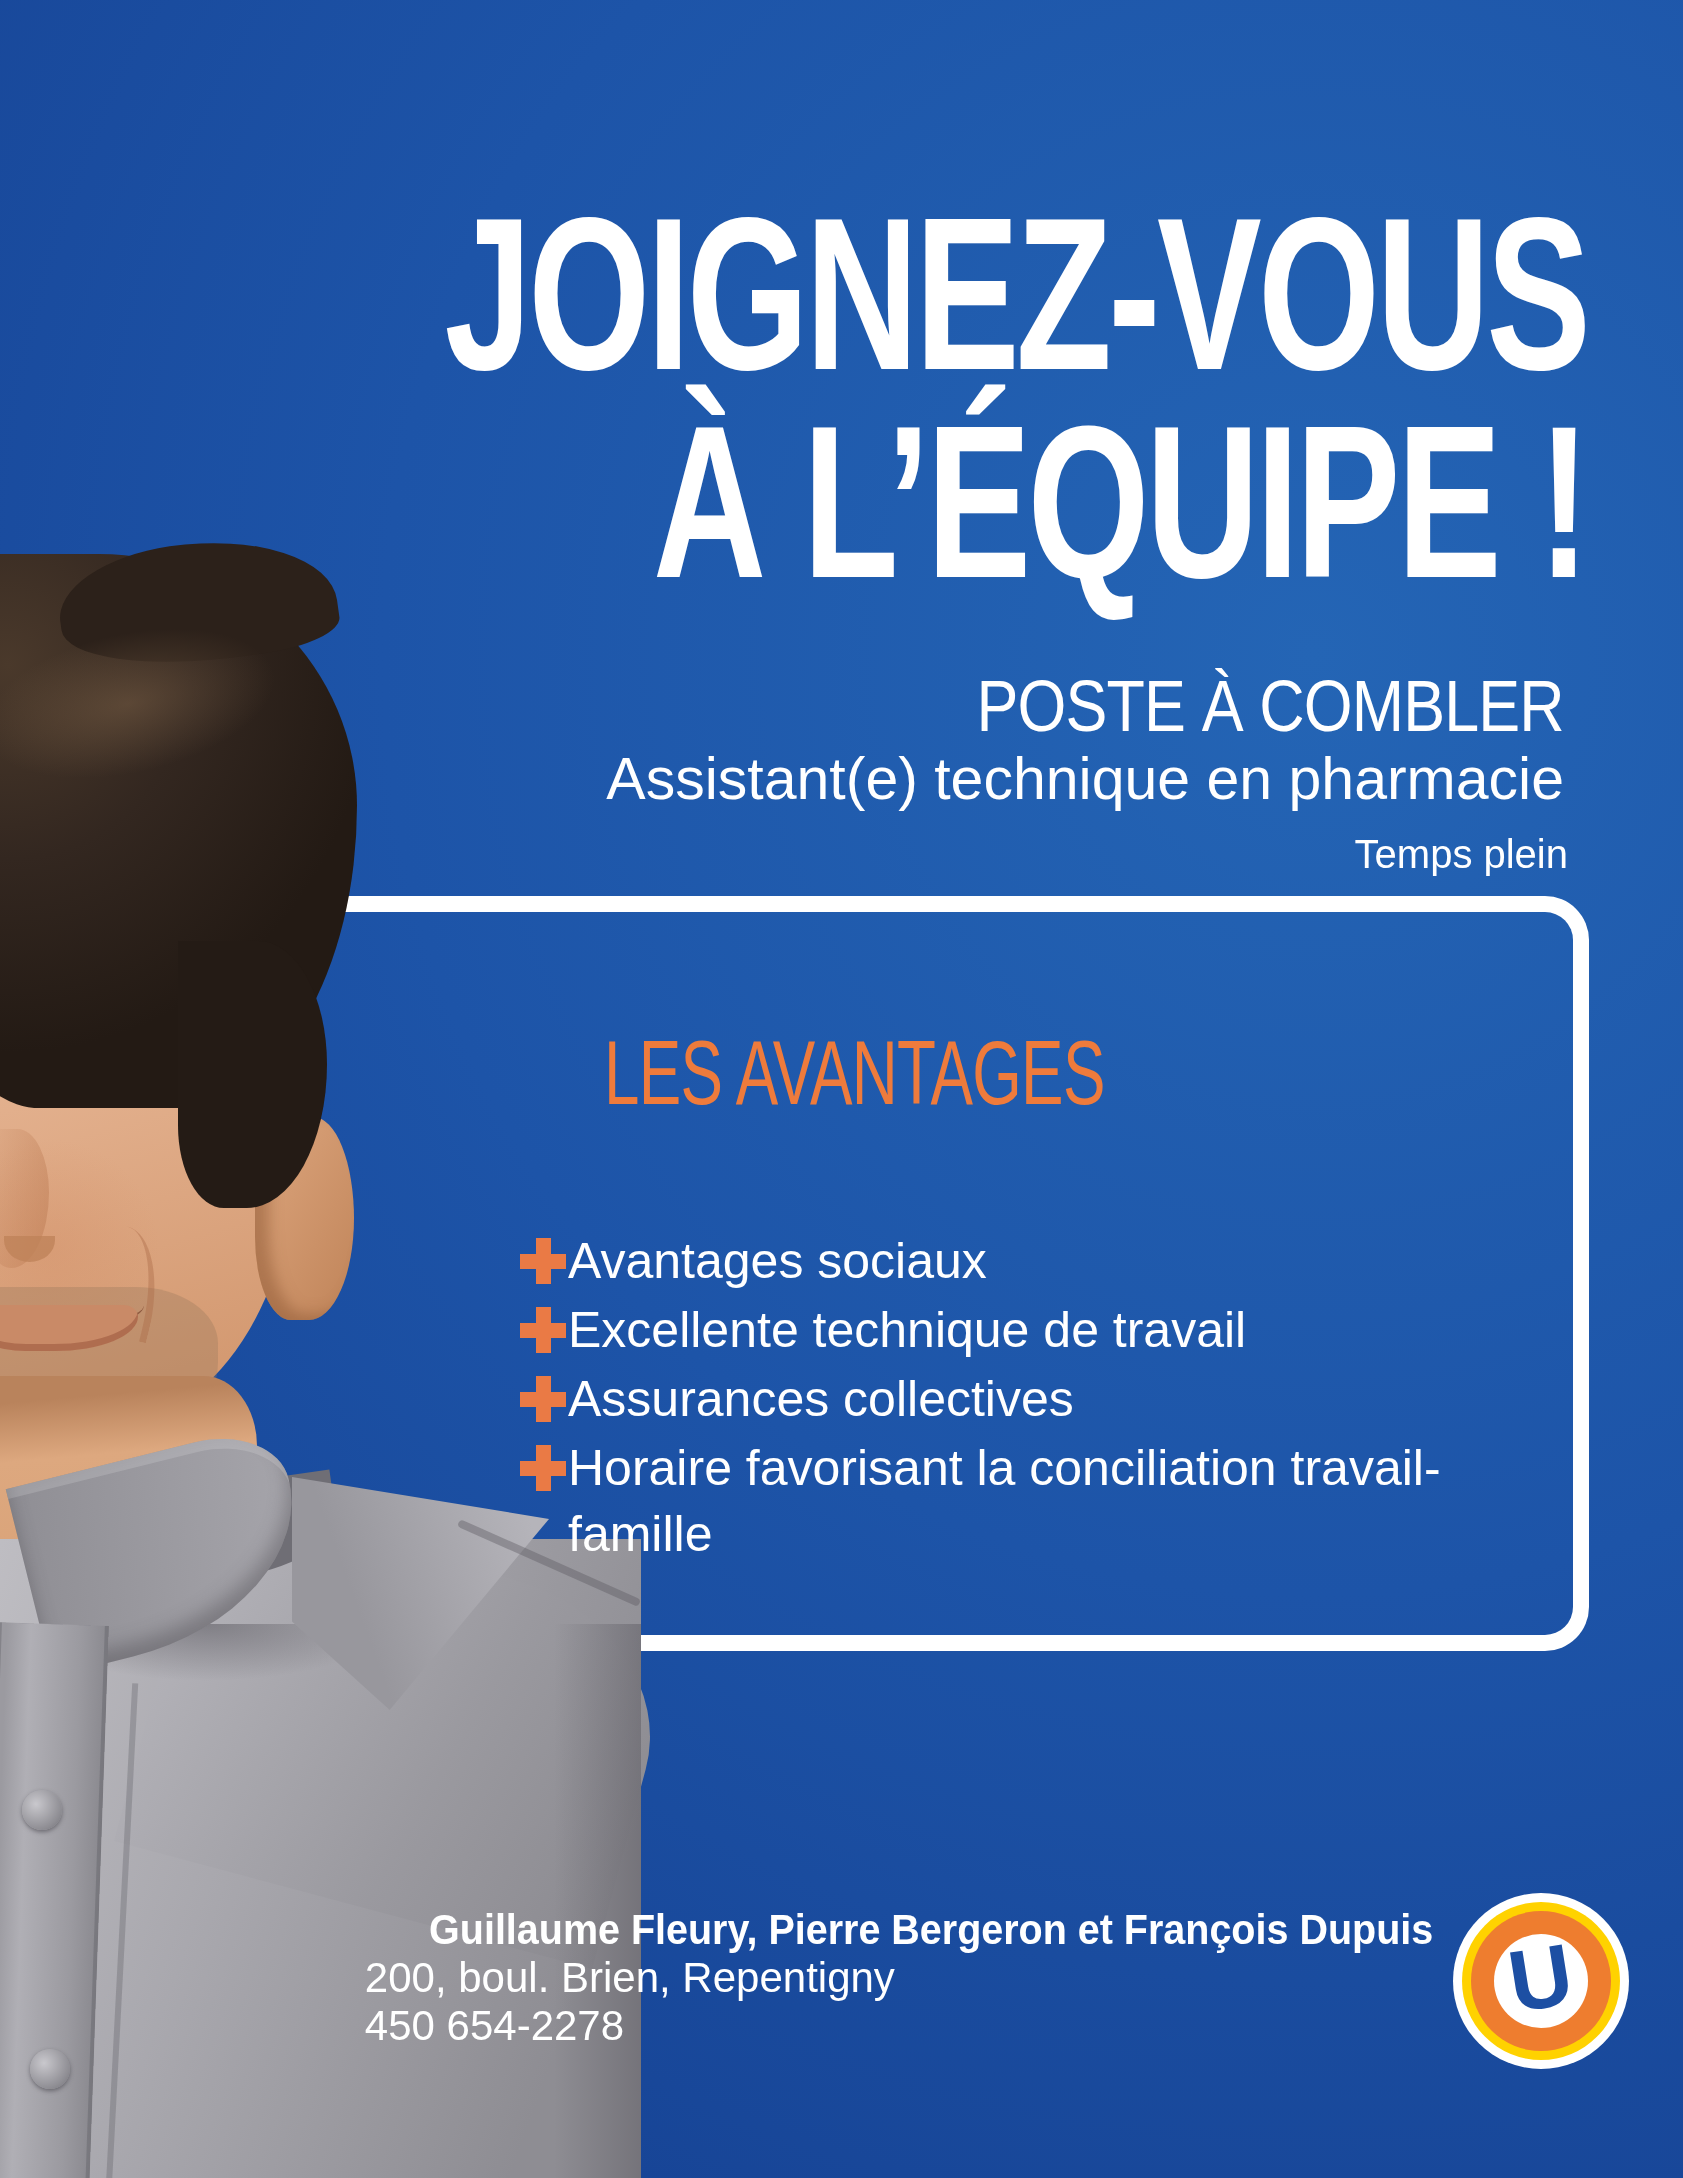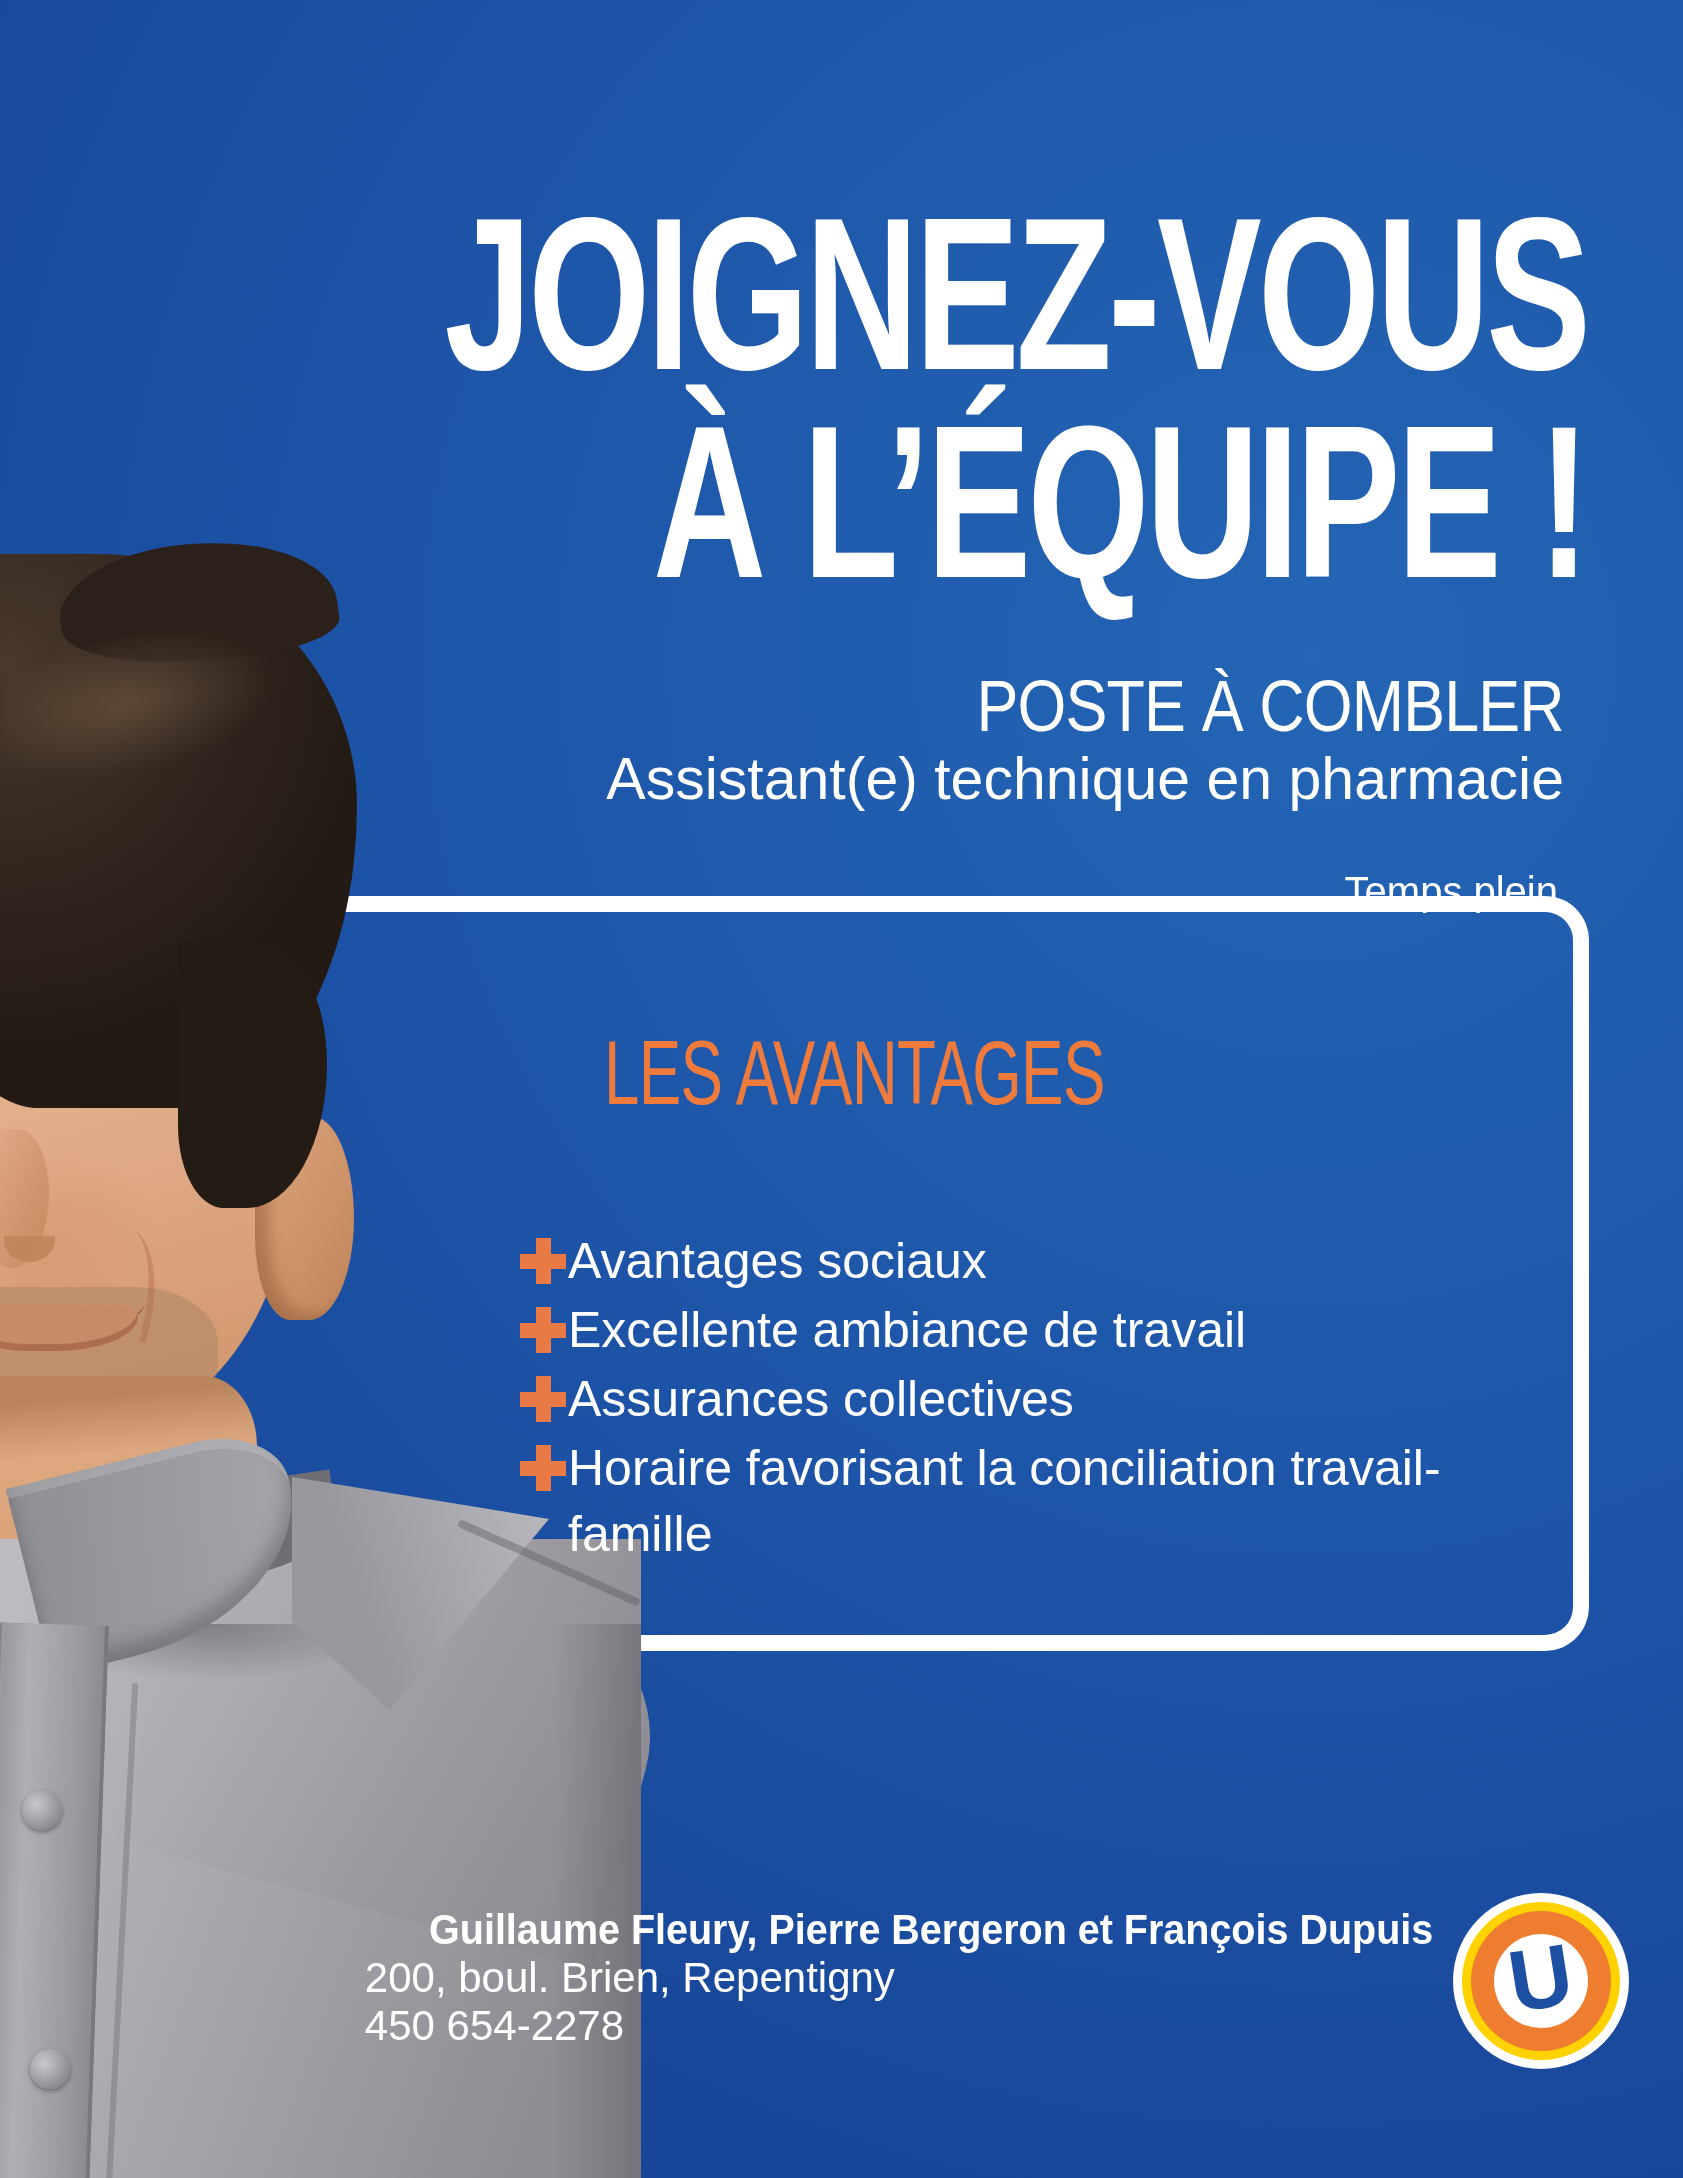--- a/index.html
+++ b/index.html
@@ -8,21 +8,21 @@
         background:radial-gradient(115% 90% at 78% 30%, #2465b5 0%, #1d54a8 48%, #153f90 100%);}
   
   .hl{position:absolute;right:96px;color:#fff;font-weight:bold;white-space:nowrap;z-index:3;}
   .hl-inner{display:inline-block;transform:scaleX(.72);transform-origin:100% 50%;letter-spacing:-5px;}
   .hl1{top:185px;font-size:218px;line-height:1;}
   .hl2{top:393px;font-size:218px;line-height:1;}
   
   .pos-label{position:absolute;right:119px;top:664px;font-size:73px;font-weight:normal;color:#fff;white-space:nowrap;z-index:3;}
   .pos-label .sq{display:inline-block;transform:scaleX(.86);transform-origin:100% 50%;letter-spacing:-1px;}
   .pos-title{position:absolute;right:119px;top:745px;font-size:59px;color:#fff;white-space:nowrap;z-index:3;}
-  .pos-sched{position:absolute;right:125px;top:832px;font-size:40px;color:#fff;white-space:nowrap;z-index:3;margin-top:37px;}
+  .pos-sched{position:absolute;right:115px;top:832px;font-size:40px;color:#fff;white-space:nowrap;z-index:3;}
   
   .benefits-box{position:absolute;left:178px;top:896px;width:1395px;height:723px;
                 border:16px solid #fff;border-left:none;border-radius:0 44px 44px 0;z-index:1;}
   .ben-title{position:absolute;left:556px;top:1021px;font-size:91px;font-weight:normal;color:#ee7b3c;white-space:nowrap;z-index:3;margin-left:48px;}
   .ben-title .sq{display:inline-block;transform:scaleX(.70);transform-origin:0 50%;letter-spacing:-1px;}
   .ben-sub{position:absolute;left:535px;top:1109px;font-size:46px;font-weight:bold;color:#fff;white-space:nowrap;z-index:3;}
   .ben-sub .sq{display:inline-block;transform:scaleX(.78);transform-origin:0 50%;}
   .ben-list{position:absolute;left:520px;top:1228px;width:950px;margin:0;padding:0;list-style:none;z-index:3;}
   .ben-list li{position:relative;padding-left:48px;font-size:50px;line-height:66px;color:#fff;margin-bottom:3px;}
   .plus{position:absolute;left:0;top:10px;width:46px;height:46px;}
@@ -180,21 +180,21 @@
   <div class="ben-title">
     <span class="sq">LES AVANTAGES</span>
   </div>
   <ul class="ben-list">
     <li>
       <span class="plus"></span>
       <span>Avantages sociaux</span>
     </li>
     <li>
       <span class="plus"></span>
-      <span>Excellente ambiance de travail</span>
+      <span>Excellente technique de travail</span>
     </li>
     <li>
       <span class="plus"></span>
       <span>Assurances collectives</span>
     </li>
     <li>
       <span class="plus"></span>
       <span>Horaire favorisant la conciliation travail-famille</span>
     </li>
   </ul>

